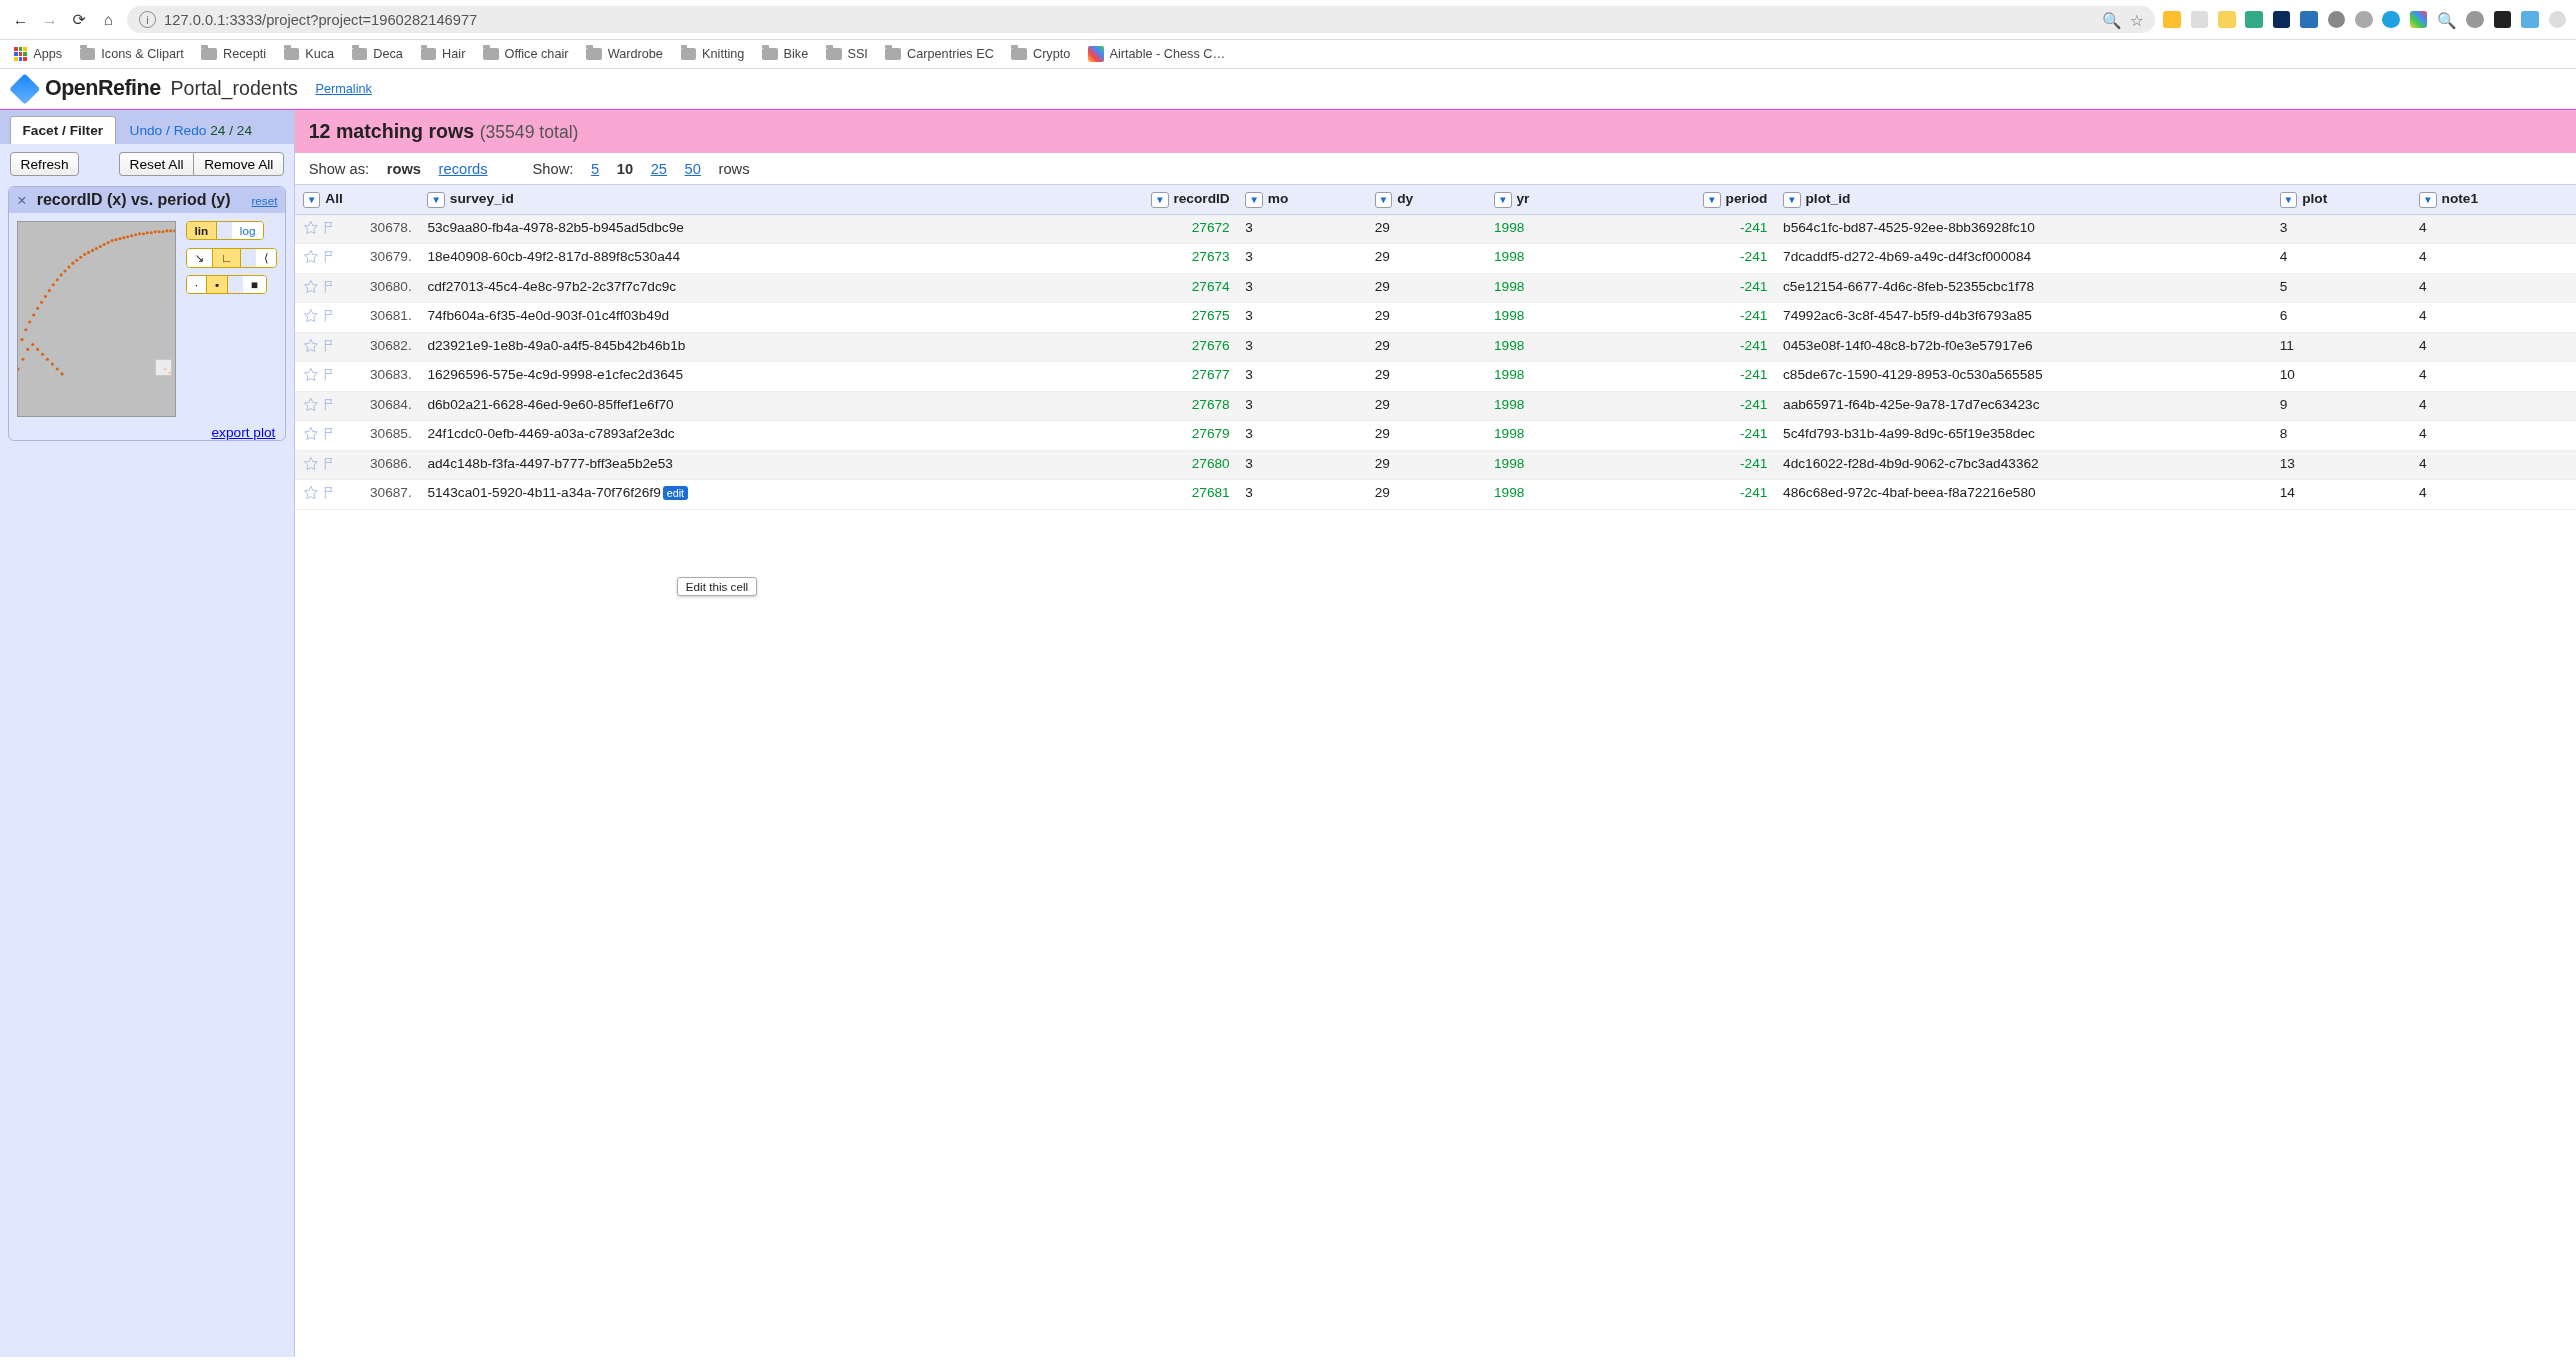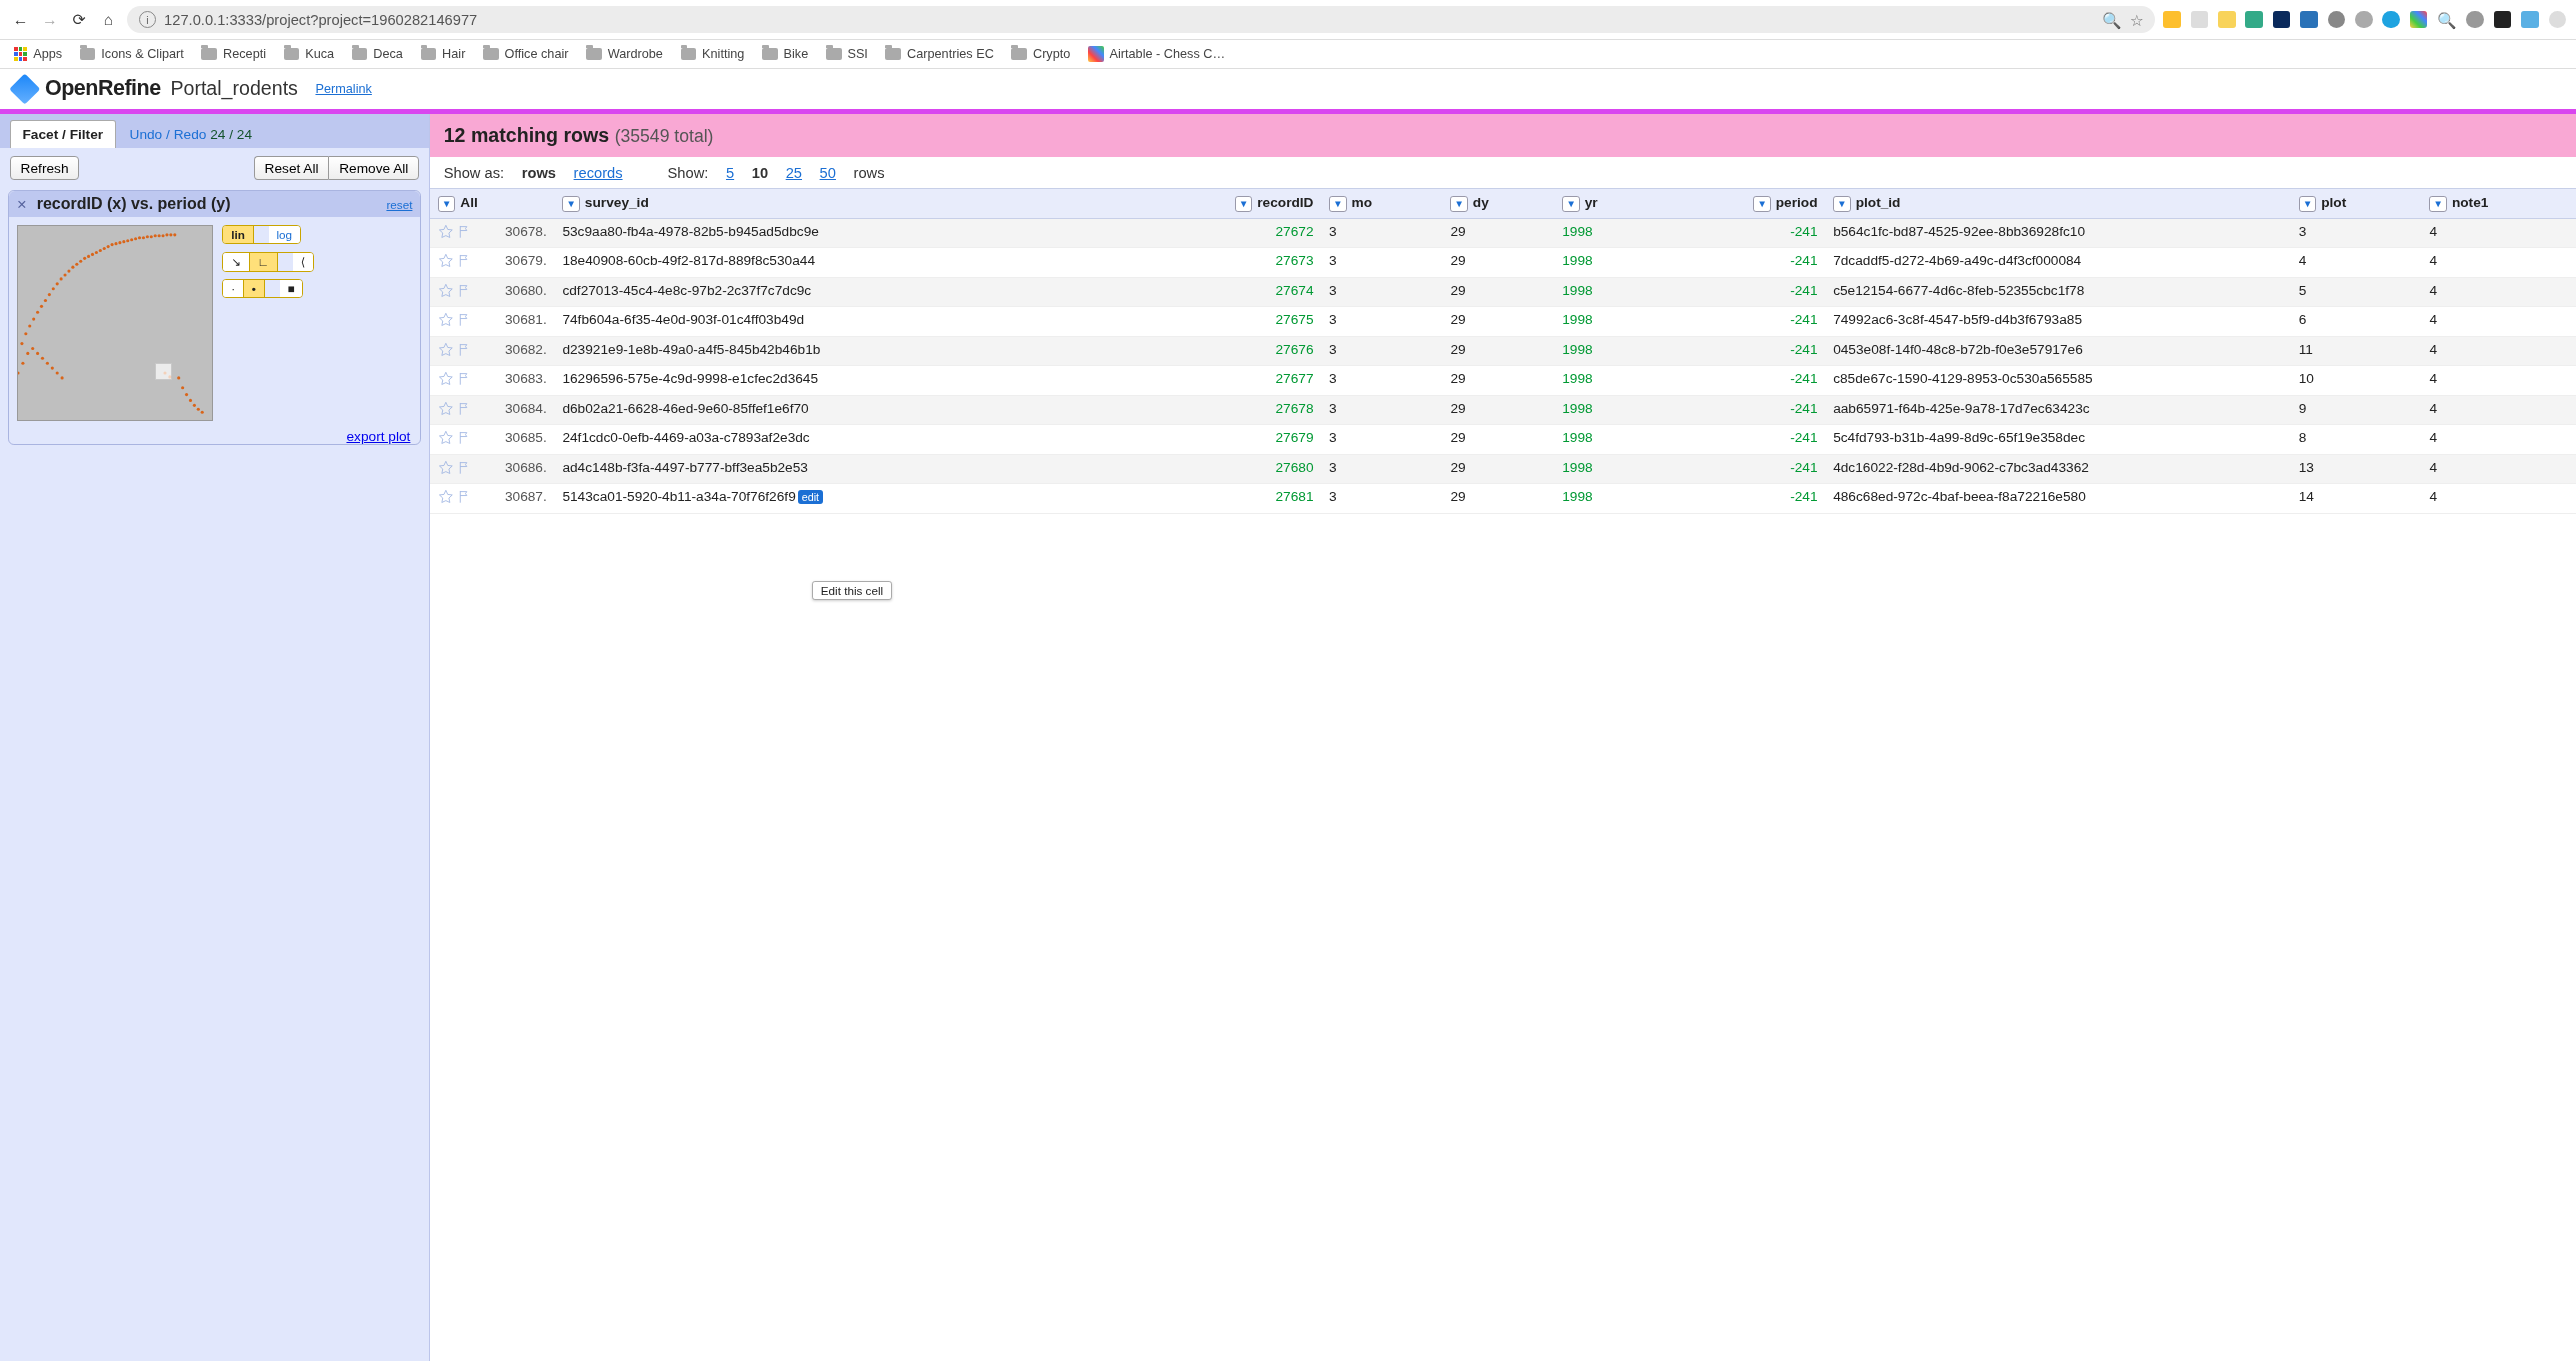--- a/index.html
+++ b/index.html
@@ -28,29 +28,29 @@
   .apps-icon span:nth-child(2){background:#3a3;}
   .apps-icon span:nth-child(3){background:#ec0;}
   .apps-icon span:nth-child(4){background:#36e;}
   .apps-icon span:nth-child(5){background:#e33;}
   .apps-icon span:nth-child(6){background:#3a3;}
   .apps-icon span:nth-child(7){background:#ec0;}
   .apps-icon span:nth-child(8){background:#36e;}
   .apps-icon span:nth-child(9){background:#e33;}
 
   
-  .or-header { display:flex; align-items:center; padding: 7.8px 13.7px; gap: 9.8px; border-bottom:5px solid #d946ef;}
+  .or-header { display:flex; align-items:center; padding: 7.8px 13.7px; gap: 9.8px; border-bottom:1px solid #d946ef;}
   .diamond { width:21.5px; height:21.5px; transform: rotate(45deg); background:linear-gradient(135deg,#1b86f8,#66b1ff); border-radius:2.9px;}
   .or-logo { font-weight:700; font-size:21.5px; letter-spacing:-0.5px;}
   .proj-name { font-size:19.6px; color:#333;}
   .permalink { color:#1b6fd4; font-size:12.7px; margin-left:7.8px;}
 
   
   .workspace { display:flex; height: calc(100vh - 117px); min-height:587px;}
-  .left-pane { width:430px; background:#e1e7fc; border-right:1px solid #bcc5ea; display:flex; flex-direction:column;}
+  .left-pane { width:295px; background:#e1e7fc; border-right:1px solid #bcc5ea; display:flex; flex-direction:column;}
   .right-pane { flex:1; background:#fff; overflow:auto;}
 
   
   .left-tabs { background:#bec8f0; display:flex; align-items:flex-end; padding: 5.9px 9.8px 0 9.8px; gap:2px;}
   .left-tab { padding: 5.9px 11.7px; background:#fff; border:1px solid #aaa; border-bottom:none; border-radius:2.9px 2.9px 0 0; font-weight:700; font-size:13.7px;}
   .left-tab.inactive { background:transparent; border:none; color:#1b6fd4; font-weight:400;}
   .left-tab .count{color:#14532d;}
 
   
   .left-controls { display:flex; justify-content:space-between; padding:7.8px 9.8px;}

